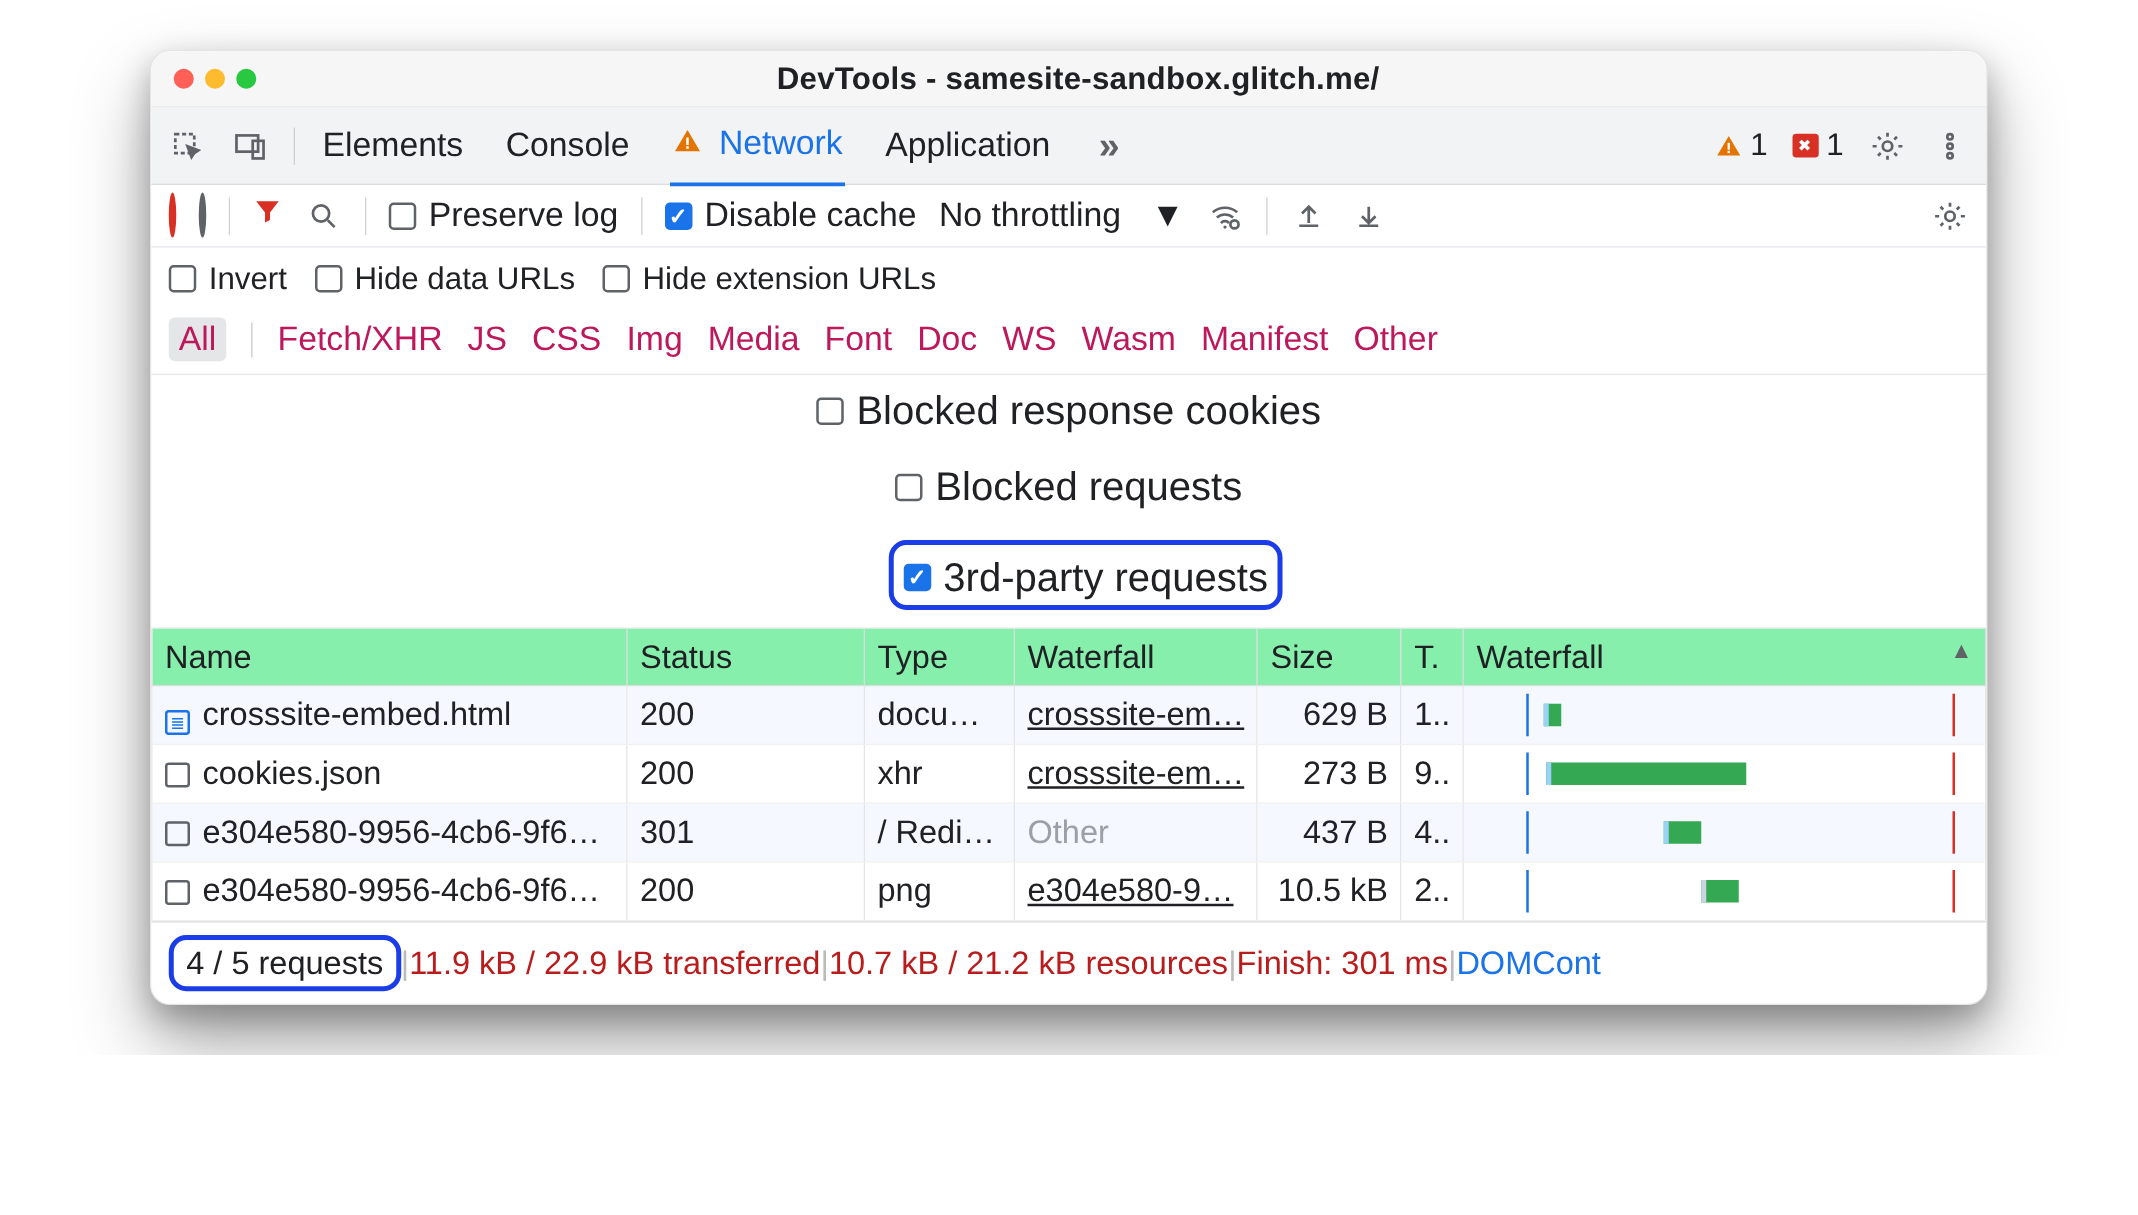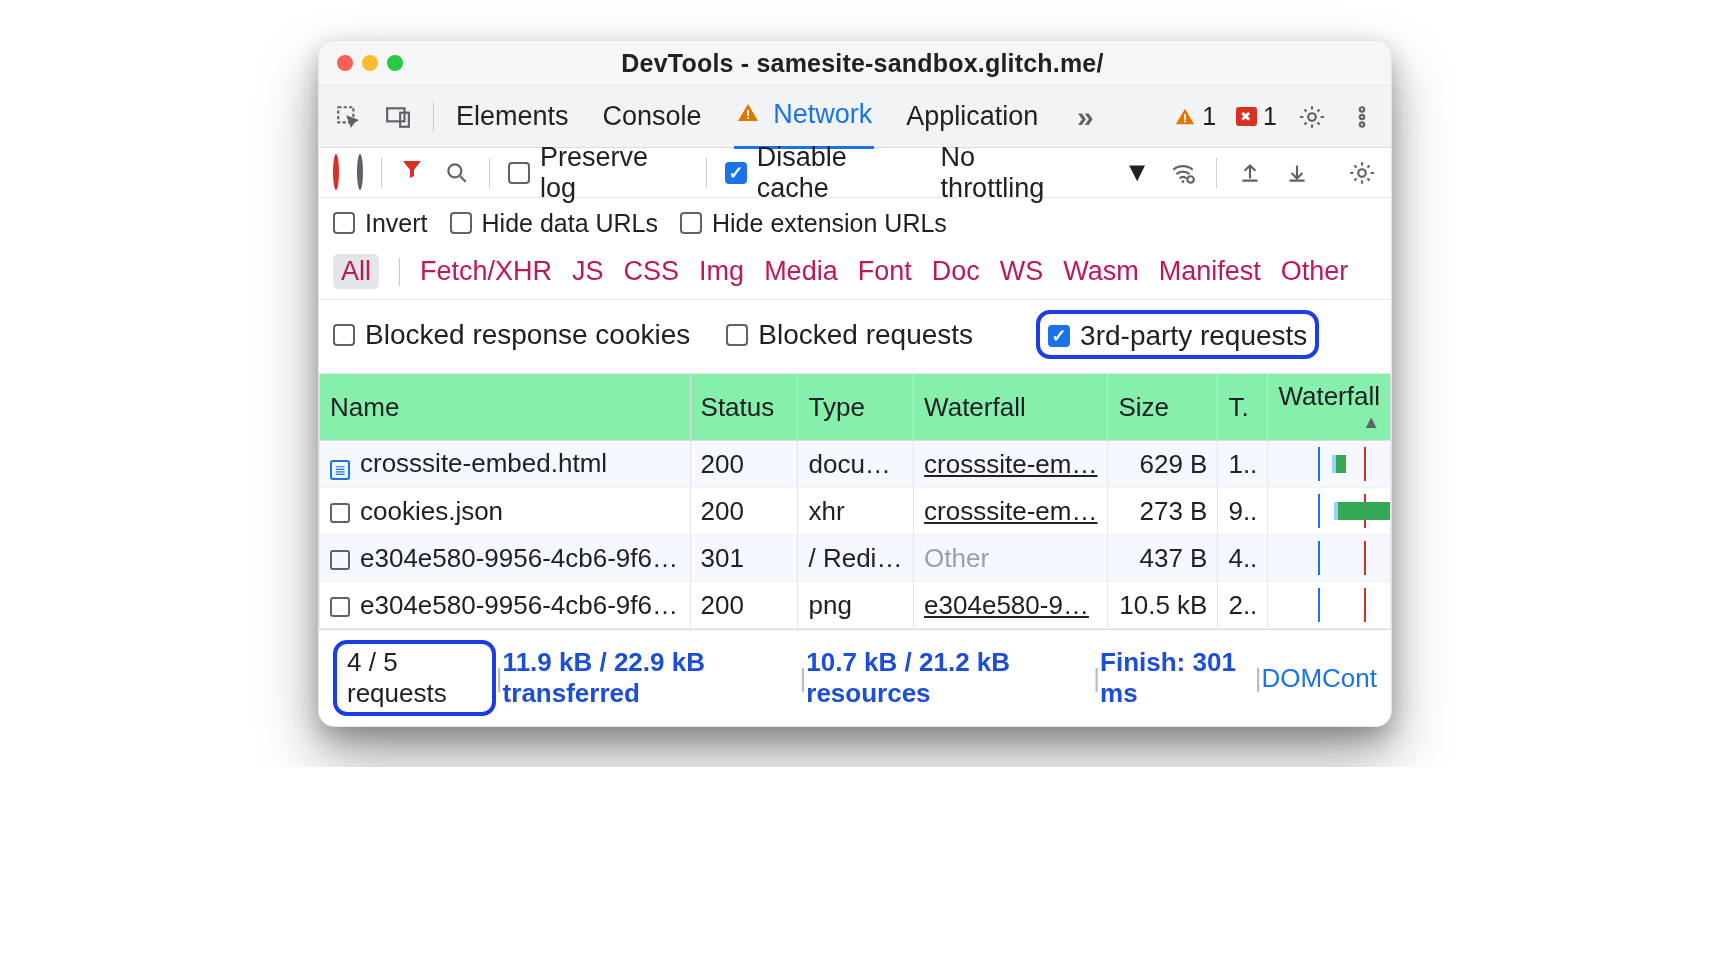--- a/index.html
+++ b/index.html
@@ -8,21 +8,21 @@
     font-family: "Helvetica Neue", Arial, sans-serif;
     font-size: 25px;
     color:#202124;
     background:#fff;
     display:flex;
     align-items:flex-start;
     justify-content:center;
     padding:40px;
   }
   .window {
-    width:1074px;
+    width:1470px;
     background:#fff;
     border-radius:16px;
     box-shadow: 0 30px 60px rgba(0,0,0,.35), 0 10px 25px rgba(0,0,0,.25);
     overflow:hidden;
     border:1px solid #e5e5e5;
   }
   .titlebar {
     height:45px;
     background:#f6f6f7;
     display:flex;
@@ -68,36 +68,36 @@
   .noentry { width:24px; height:24px; border:3px solid #5f6368; border-radius:50%; position:relative; }
   .noentry::after{ content:""; position:absolute; left:1px; right:1px; top:46%; height:3px; background:#5f6368; transform:rotate(45deg); }
   .funnel { color:#d93025; }
   .cbx {
     width:22px; height:22px; border:2px solid #5f6368; border-radius:4px; display:inline-flex;
     align-items:center; justify-content:center; vertical-align:-3px;
   }
   .cbx.checked { background:#1a73e8; border-color:#1a73e8; color:#fff; }
   .cbx.checked::after { content:"✓"; font-weight:800; font-size:18px; }
   .labelled { display:inline-flex; align-items:center; gap:10px; cursor:pointer;}
-  .throttle { display:flex; align-items:center; gap:22px; color:#202124;}
+  .throttle { display:flex; align-items:center; gap:4px; color:#202124;}
   .filterrow {
     display:flex; align-items:center; gap:22px; height:50px; padding:6px 14px;
   }
   .filterbox {
     width:340px; height:38px; border:1px solid #cfcfcf; background:#fafafa;
     padding:2px 10px; font-size:25px; color:#9aa0a6; display:flex; align-items:center;
   }
   .chips {
     display:flex; gap:20px; padding:6px 14px 10px; flex-wrap:wrap; font-size:27px;
     border-bottom:1px solid #e5e7eb; align-items:center;
   }
   .chip { cursor:pointer; color:#be185d;text-align:right;}
   .chip.active { background:#e4e6e8; padding:2px 8px; border-radius:5px;}
   .chipsep{ width:1px; height:28px; background:#c7c7c7; }
-  .extra-checks { display:flex; gap:36px; padding:10px 14px 14px; align-items:center; font-size:28px; border-bottom:1px solid #e5e7eb;}
+  .extra-checks { display:flex; gap:24px; padding:10px 14px 14px; align-items:center; font-size:32px; border-bottom:1px solid #e5e7eb;flex-direction:column;}
   .hl { border:4px solid #1b3de8; border-radius:14px; padding:3px 8px;margin-left:27px;}
   .table {
     width:100%;
     border-collapse:collapse;
     font-size:26px;
   }
   .table th {
     text-align:left; font-weight:400; color:#202124; background:#86efac; border:1px solid #dadce0; padding:7px 10px; border-top:none;
   }
   .table th.sort::after{ content:"▲"; float:right; color:#5f6368; font-size:18px;}
@@ -110,21 +110,21 @@
   .initother{ color:#9aa0a6; }
   .wfcell { position:relative; height:34px; }
   .wf-v { position:absolute; top:0; bottom:0; width:2px;}
   .wf-blue{ background:#1a73e8; left:40px;}
   .wf-red{ background:#d93025; right:14px;}
   .wf-bar{ position:absolute; height:18px; top:8px; background:#34a853; border-left:4px solid #9bd3f7;}
   .status {
     display:flex; padding:10px 14px; font-size:26px; color:#202124; border-top:1px solid #dadce0;
     align-items:center;
   }
-  .status .sseg{ color:#1d4ed8;font-weight:bold;}
+  .status .sseg{ color:#b91c1c;}
   .status .sep2{ color:#bbb;}
   .domlink{ color:#1a73e8;}
   .hl2 { border:4px solid #1b3de8; border-radius:14px; padding:3px 10px;}
   svg.ic { width:26px; height:26px; stroke:#5f6368; fill:none; stroke-width:2;}
 </style>
 </head>
 <body>
 
 <div class="window">
 

